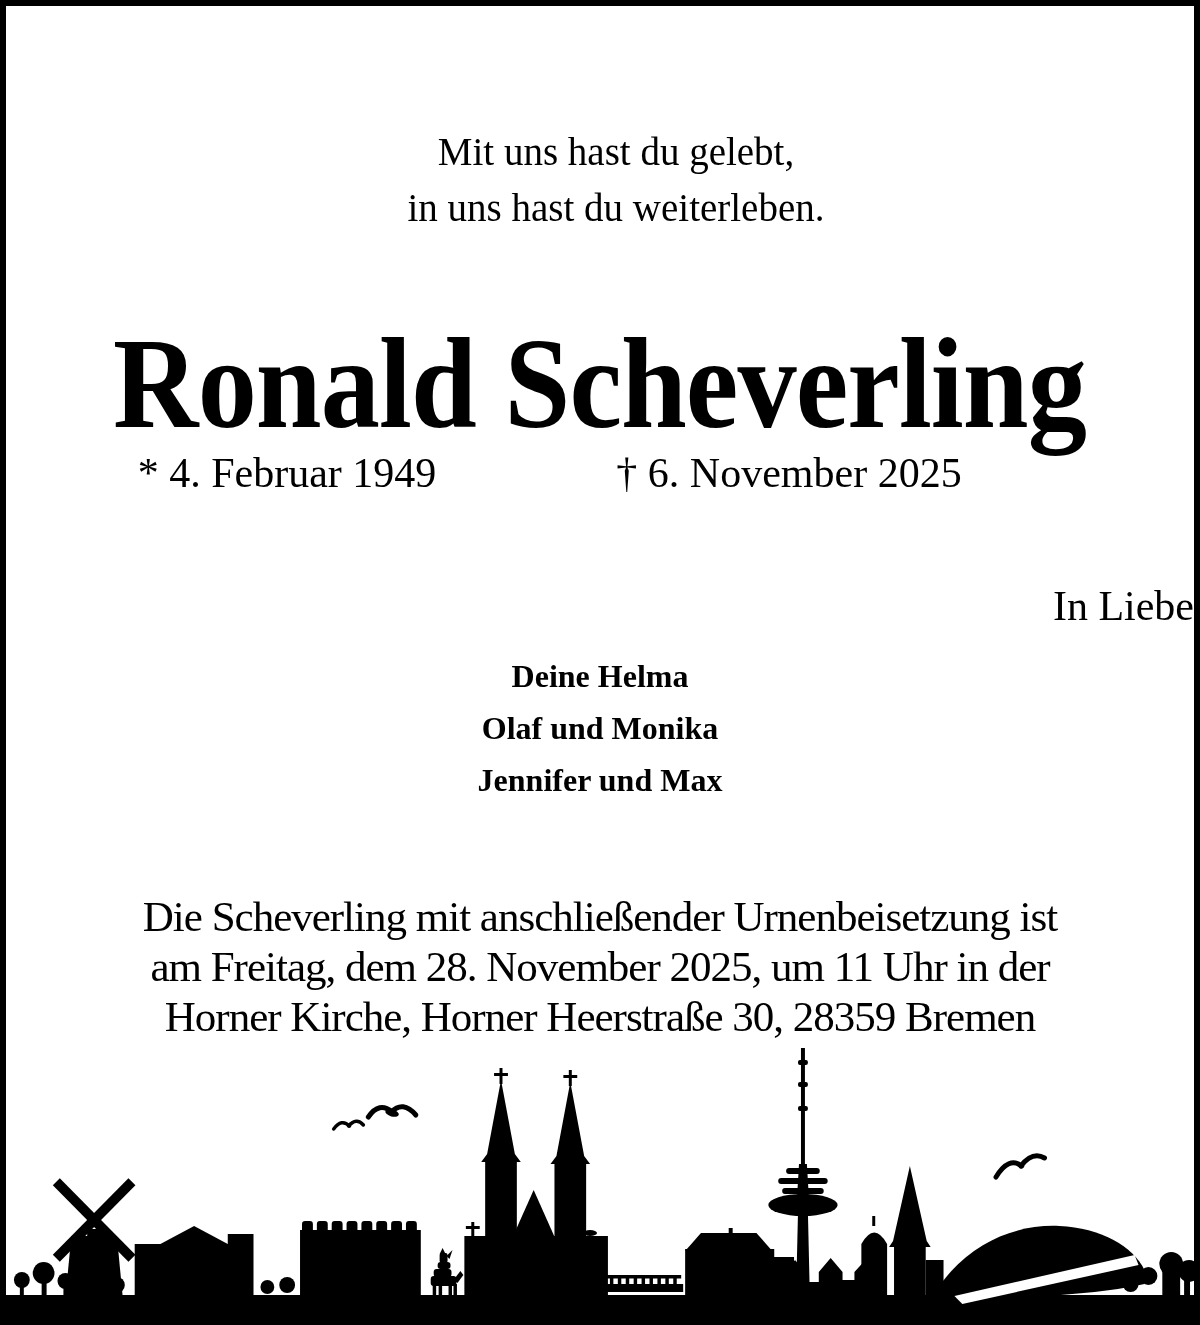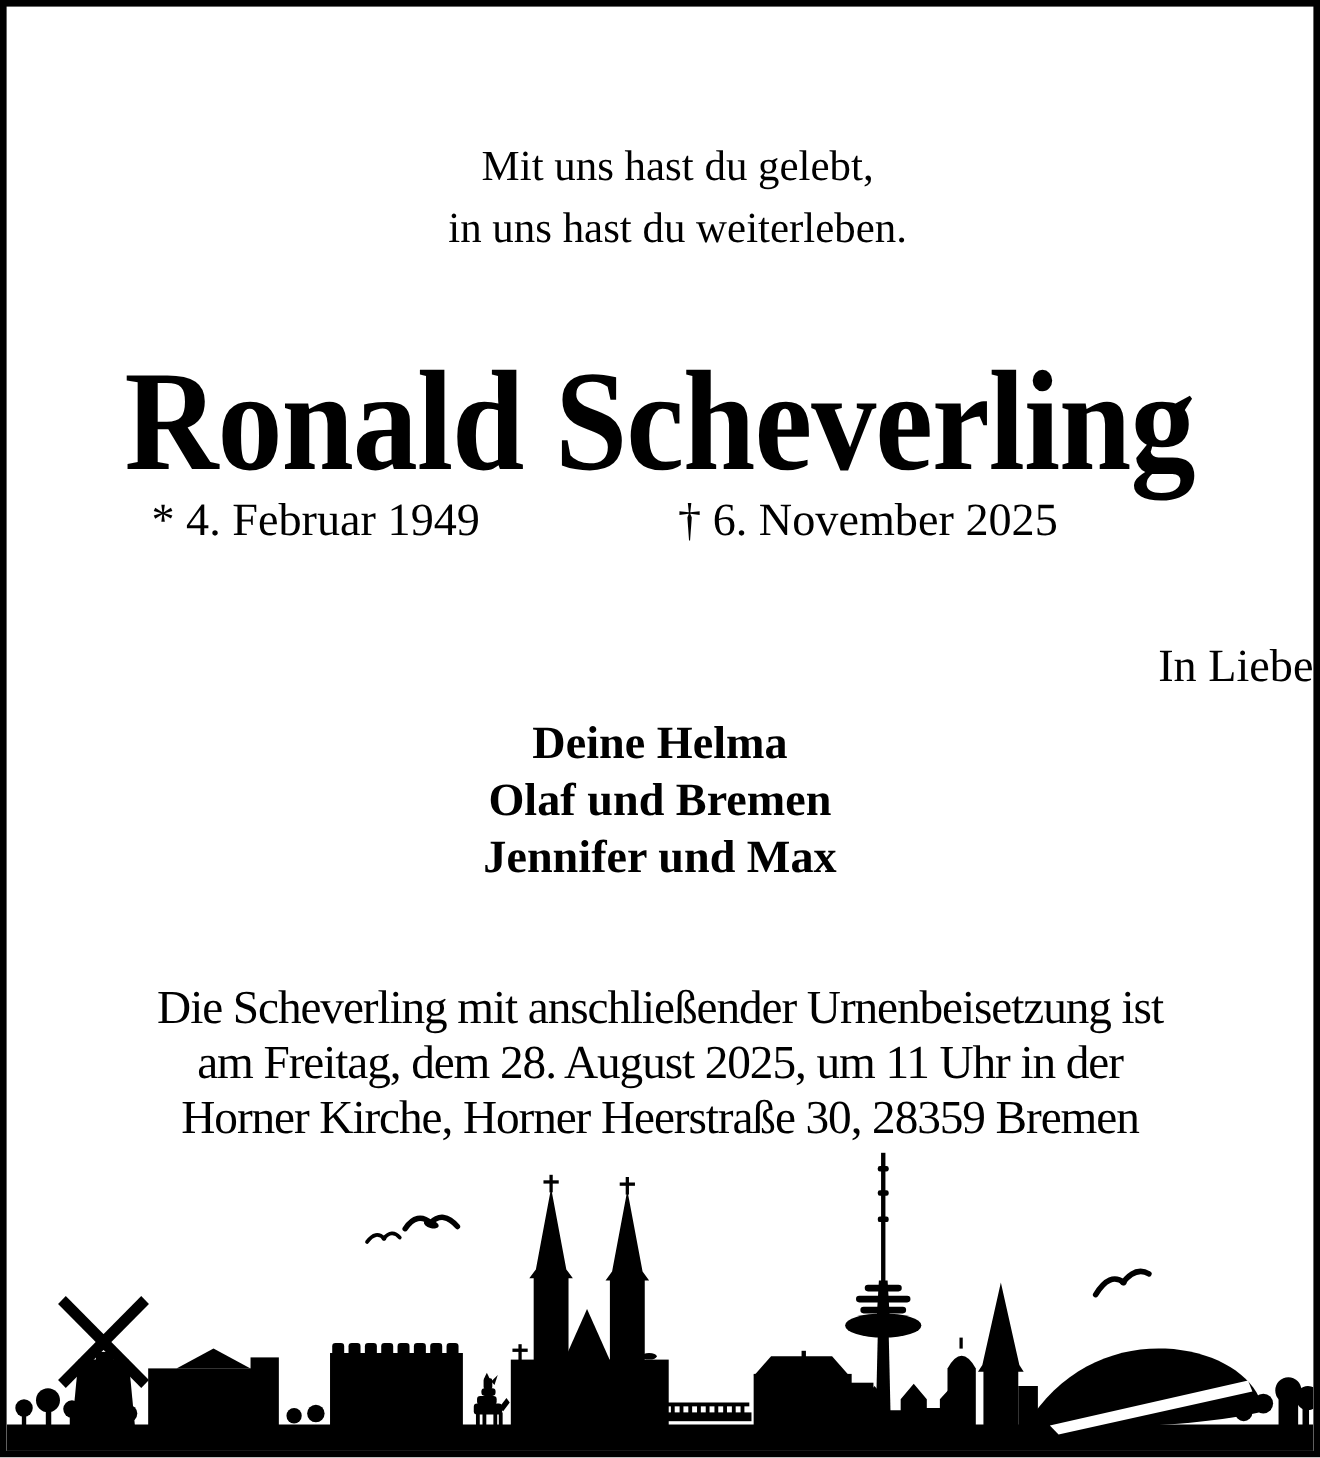--- a/index.html
+++ b/index.html
@@ -57,21 +57,21 @@
   }
   .dates > div { text-align: center; white-space: nowrap; }
   .closing {
     top: 576px;
     font-size: 42px;
     line-height: 48px;
     text-align: right;
   }
   .family {
     top: 644px;
-    font-size: 42px;
+    font-size: 32px;
     font-weight: 700;
     line-height: 52px;
   }
   .funeral {
     top: 886px;
     font-size: 43px;
     line-height: 50px;
     letter-spacing: -1px;
   }
   .skyline {
@@ -102,27 +102,27 @@
 
   <div class="dates">
     <div>* 4. Februar 1949</div>
     <div>† 6. November 2025</div>
   </div>
 
   <div class="centered closing">In Liebe</div>
 
   <div class="centered family">
     <div>Deine Helma</div>
-    <div>Olaf und Bremen</div>
+    <div>Olaf und Monika</div>
     <div>Jennifer und Max</div>
   </div>
 
   <div class="centered funeral">
     <div>Die Scheverling mit anschließender Urnenbeisetzung ist</div>
-    <div>am Freitag, dem 28. August 2025, um 11 Uhr in der</div>
+    <div>am Freitag, dem 28. November 2025, um 11 Uhr in der</div>
     <div>Horner Kirche, Horner Heerstraße 30, 28359 Bremen</div>
   </div>
 
   <svg class="skyline" viewBox="0 0 1200 275" preserveAspectRatio="none" aria-hidden="true">
 
     <rect x="0" y="251" width="1200" height="24"></rect>
 
     <g>
       <rect x="14" y="238" width="4" height="16"></rect>
       <circle cx="16" cy="236" r="8"></circle>

